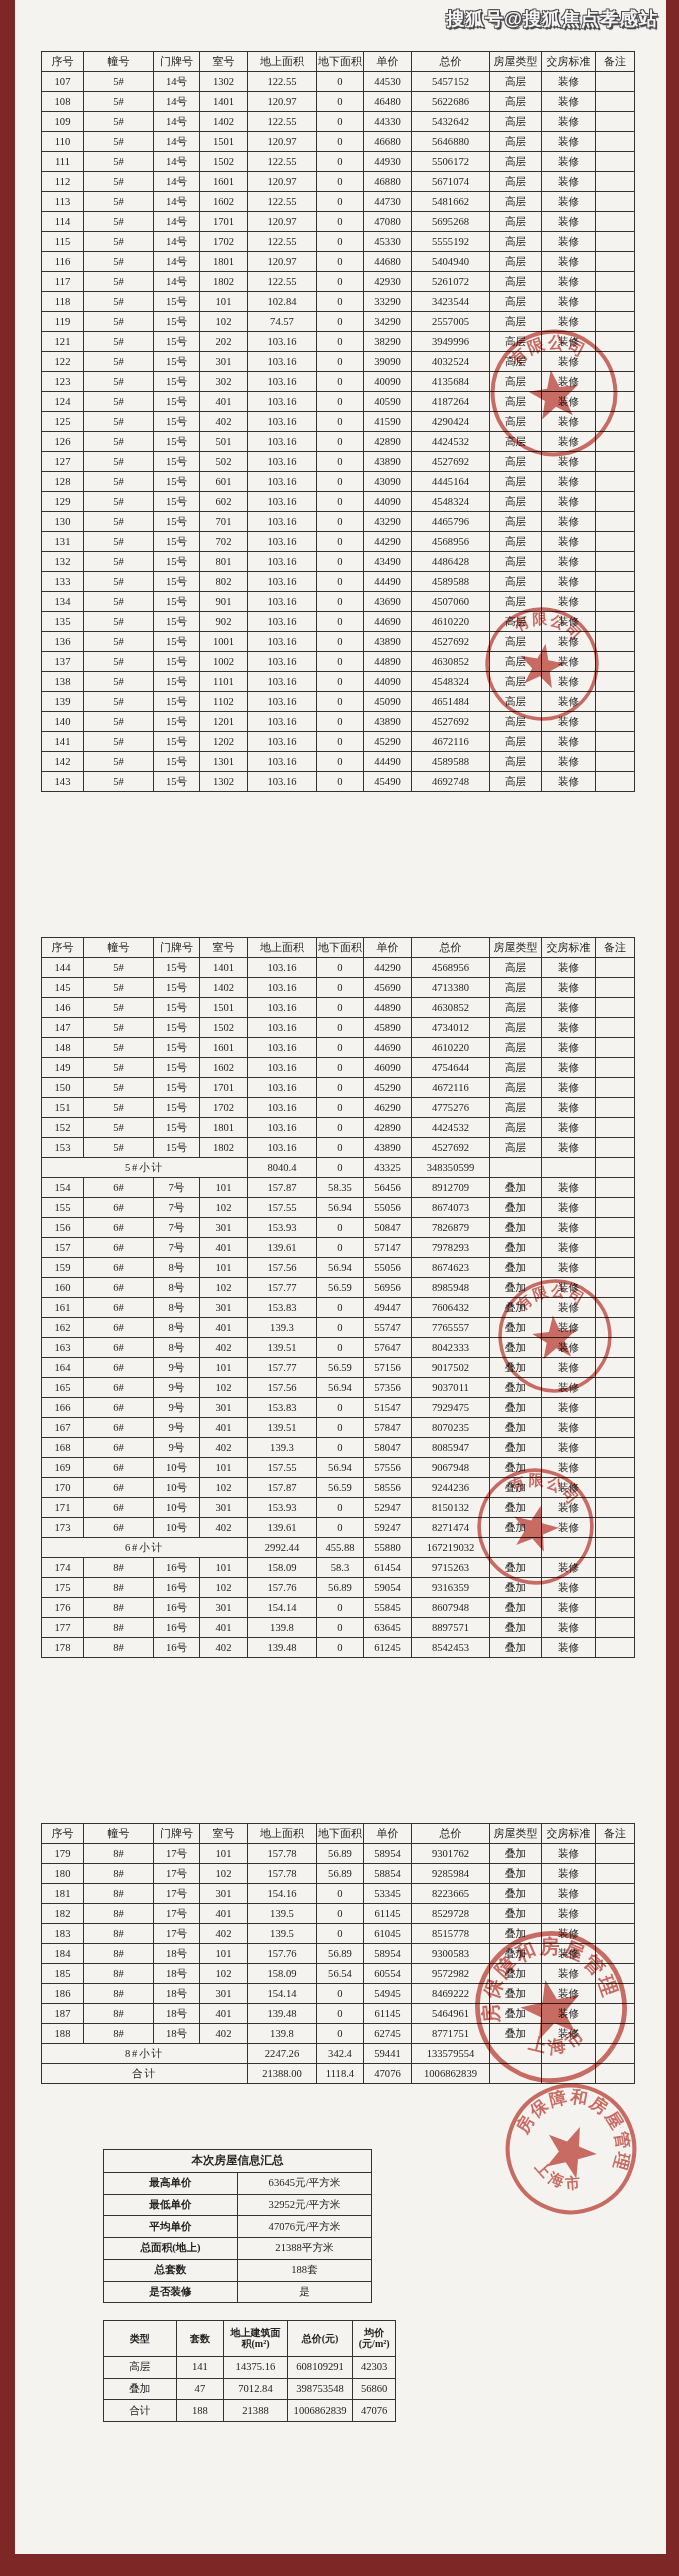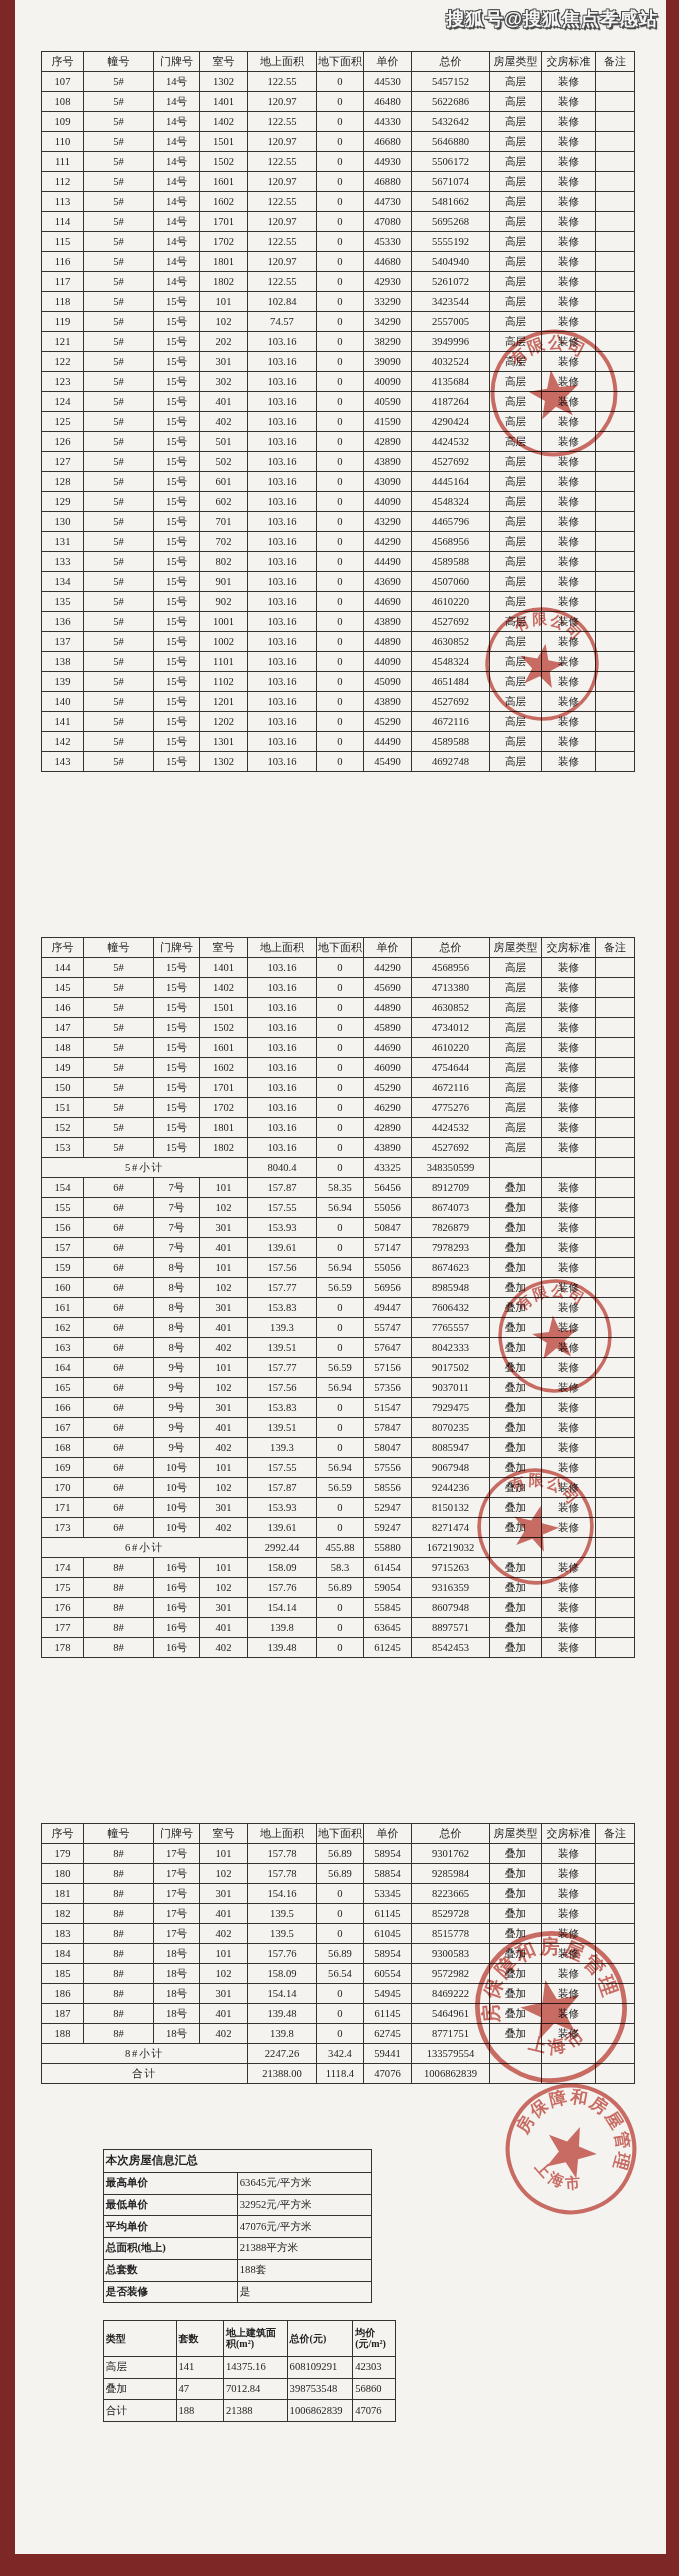--- a/index.html
+++ b/index.html
@@ -31,21 +31,21 @@
     padding:0 0.9px;overflow:hidden;white-space:nowrap;
   }
   table.price th{font-weight:normal;font-size:11px;}
   table.price td.merge{letter-spacing:1.8px;}
   #t1{top:51px;} #t2{top:937px;} #t3{top:1823px;}
 
   table.box{
     position:absolute;left:103px;border-collapse:collapse;table-layout:fixed;
   }
   table.box th,table.box td{
-    border:0.9px solid #35322f;text-align:left;vertical-align:middle;
+    border:0.9px solid #35322f;text-align:center;vertical-align:middle;
     font-size:10.6px;padding:0.9px 1.8px;line-height:1.15;
   }
   #summary{top:2149px;width:269px;}
   #summary .title{font-weight:bold;font-size:11.5px;height:20px;}
   #summary td.lab{font-weight:bold;width:83px;height:19px;}
   #typetable{top:2320px;width:268px;}
   #typetable th{font-weight:bold;font-size:10px;height:33px;white-space:normal;}
   #typetable td{height:19px;}
 
   .seal{position:absolute;pointer-events:none;mix-blend-mode:multiply;opacity:.78;}
@@ -391,20 +391,33 @@
       </tr>
       <tr>
         <td>131</td>
         <td>5#</td>
         <td>15号</td>
         <td>702</td>
         <td>103.16</td>
         <td>0</td>
         <td>44290</td>
         <td>4568956</td>
+        <td>高层</td>
+        <td>装修</td>
+        <td></td>
+      </tr>
+      <tr>
+        <td>132</td>
+        <td>5#</td>
+        <td>15号</td>
+        <td>801</td>
+        <td>103.16</td>
+        <td>0</td>
+        <td>43490</td>
+        <td>4486428</td>
         <td>高层</td>
         <td>装修</td>
         <td></td>
       </tr>
       <tr>
         <td>133</td>
         <td>5#</td>
         <td>15号</td>
         <td>802</td>
         <td>103.16</td>

